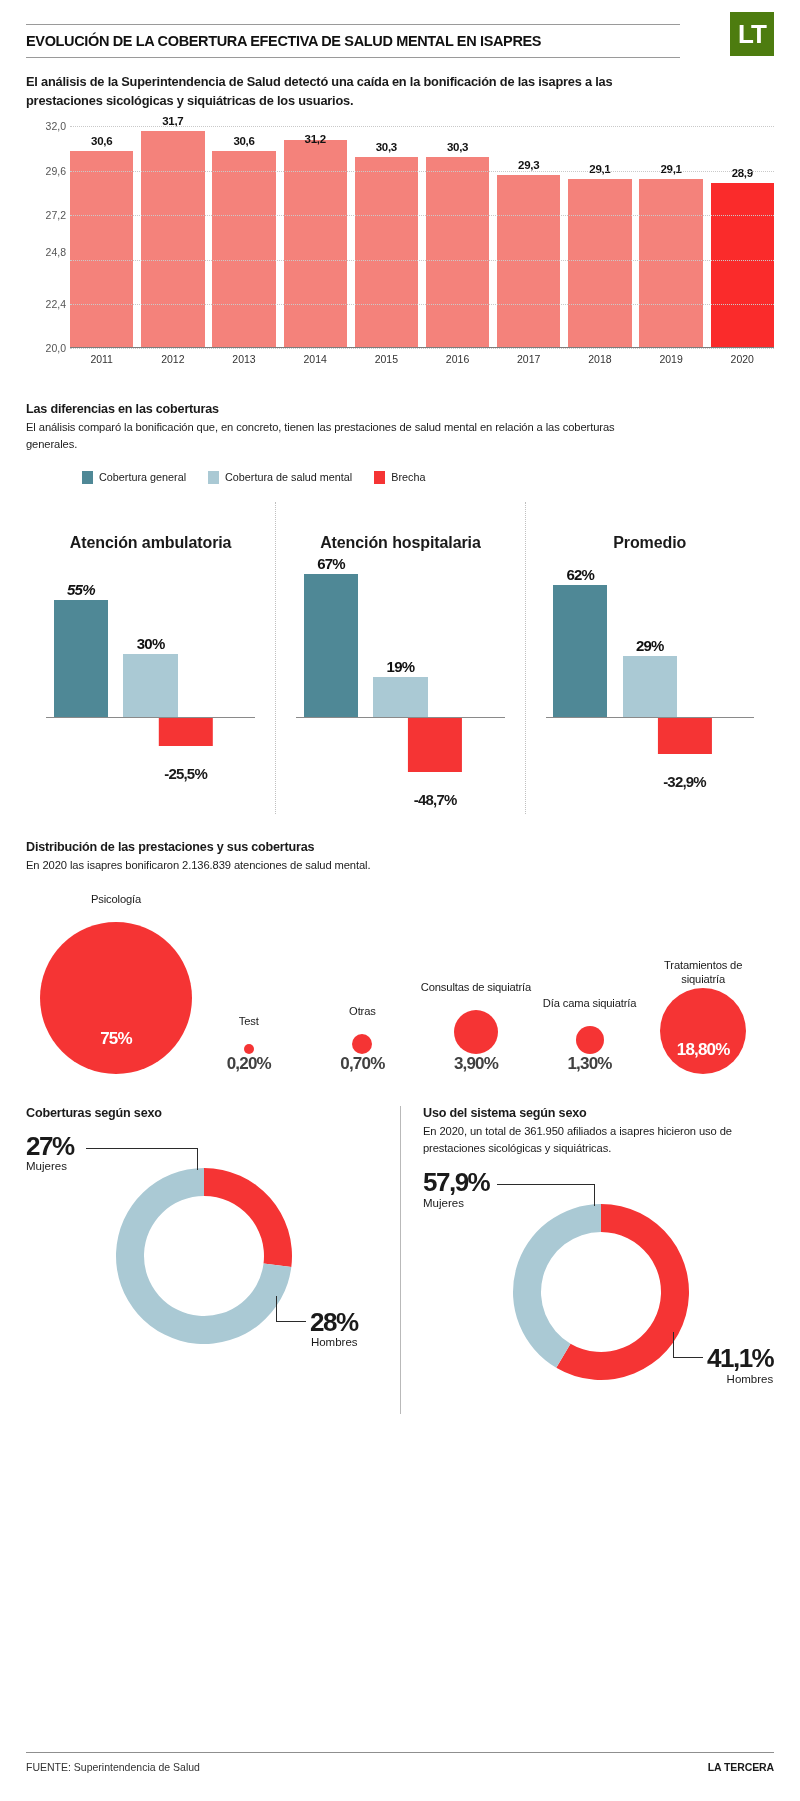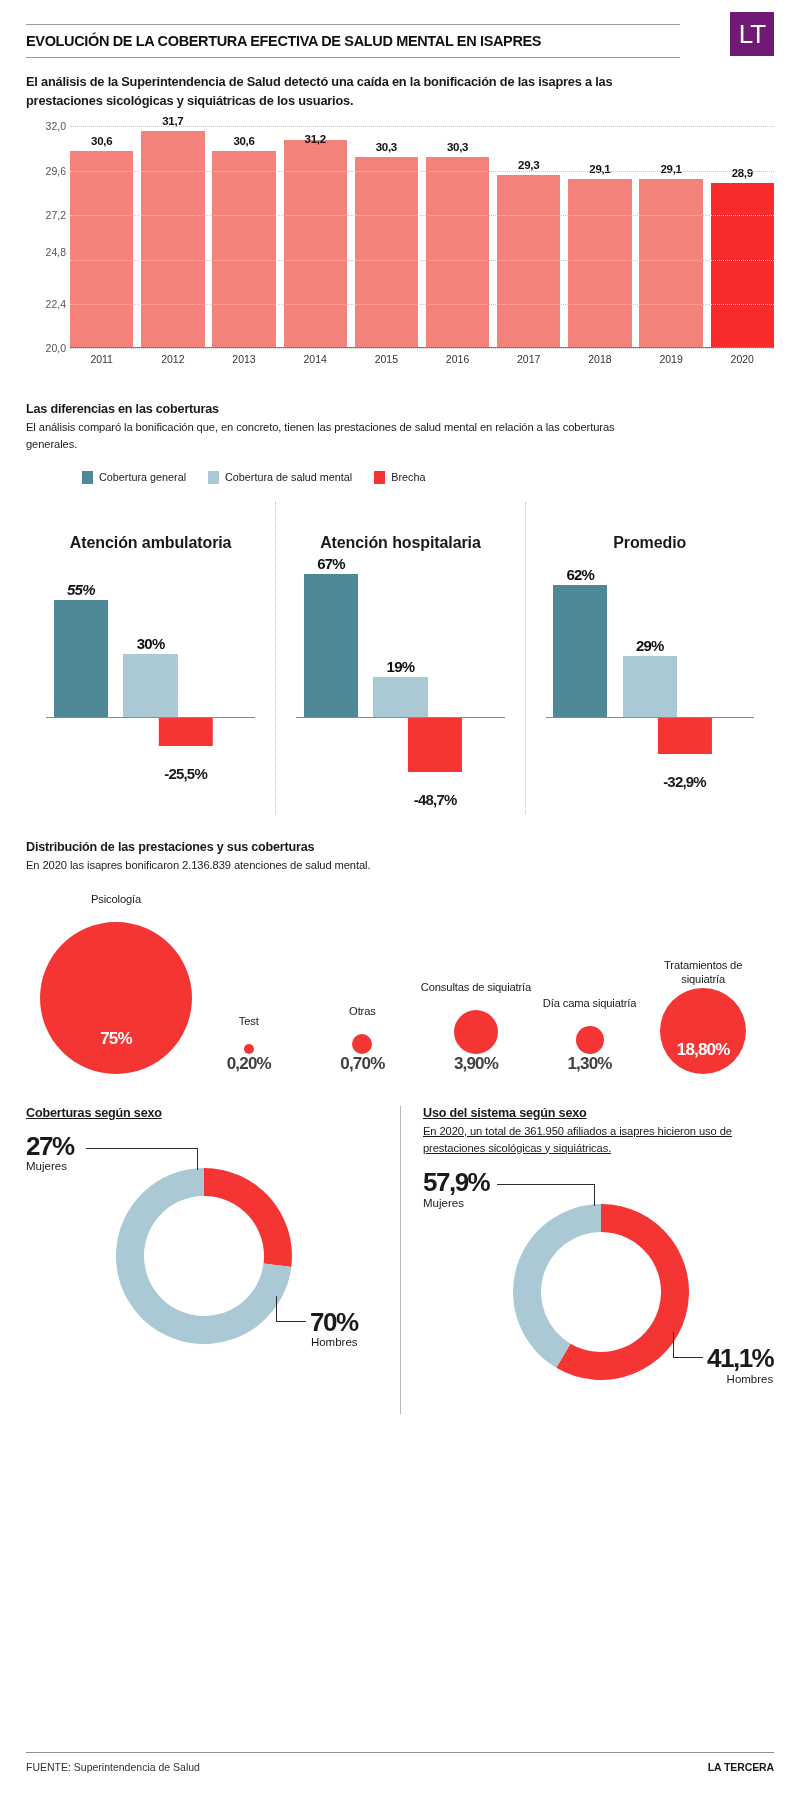--- a/index.html
+++ b/index.html
@@ -15,22 +15,22 @@
   
   .hdr-rule-top { border-top: 1px solid #9a9a9a; margin-top: 24px; width: 654px; }
   .hdr-row { display: flex; align-items: flex-start; justify-content: space-between; }
   .hdr-left { width: 654px; }
   .main-title {
     font-size: 14.5px; font-weight: bold; letter-spacing: -0.35px;
     padding: 8px 0 8px 0; color: #111; white-space: nowrap;
   }
   .hdr-rule-bot { border-top: 1px solid #9a9a9a; width: 654px; }
   .lt-logo {
-    width: 44px; height: 44px; background: #701a75; color: #fff;
-    font-weight: normal; font-size: 26px; display: flex;
+    width: 44px; height: 44px; background: #4d7c0f; color: #fff;
+    font-weight: bold; font-size: 26px; display: flex;
     align-items: center; justify-content: center; margin-top: 12px;
     letter-spacing: -1px;
   }
   .deck {
     font-size: 12.8px; font-weight: bold; line-height: 1.5;
     margin-top: 14px; width: 600px; letter-spacing: -0.2px;
   }
 
   
   .chart1 { position: relative; margin-top: 16px; height: 250px; }
@@ -84,21 +84,21 @@
              justify-content: flex-end; position: relative; }
   .bub-head { font-size: 11.2px; text-align: center; line-height: 1.25; height: 30px;
               letter-spacing: -0.15px; }
   .bub-area { position: relative; display: flex; flex-direction: column;
               align-items: center; justify-content: flex-end; }
   .bub { border-radius: 50%; background: #f53434; }
   .bub-val { font-size: 17px; font-weight: bold; letter-spacing: -0.8px; color: #404040; }
   .bub-val.inside { color: #ffffff; position: absolute; }
 
   
-  .donuts { display: flex; margin-top: 32px; text-decoration: underline; }
+  .donuts { display: flex; margin-top: 32px; }
   .donut-col { width: 50%; position: relative; padding-right: 18px; }
   .donut-col.right { border-left: 1px solid #b9b9b9; padding-left: 22px; }
   .dn-title { font-size: 12.6px; font-weight: bold; letter-spacing: -0.2px; }
   .dn-sub { font-size: 11.2px; line-height: 1.5; margin-top: 3px; letter-spacing: -0.1px; }
   .dn-wrap { position: relative; height: 250px; margin-top: 8px; }
   .dn-svg { position: absolute; }
   .dn-call { position: absolute; }
   .dn-pct { font-size: 26px; font-weight: bold; letter-spacing: -1.5px; line-height: 0.95; }
   .dn-name { font-size: 11.5px; margin-top: 2px; }
   .lead { position: absolute; border-color: #2b2b2b; }
@@ -340,21 +340,21 @@
           <svg width="340" height="250" class="dn-svg">
             <path d="M 178 40 A 88 88 0 0 1 265.306093715674 139.02932455365877 L 237.52688207886868 135.51999401385825 A 60 60 0 0 0 178 68 Z" fill="#f53434"></path>
             <path d="M 265.306093715674 139.02932455365877 A 88 88 0 1 1 177.99999999999997 40 L 178 68 A 60 60 0 1 0 237.52688207886868 135.51999401385825 Z" fill="#aac9d4"></path>
           </svg>
           <div class="dn-call" style="left: 0px; top: 6px;">
             <div class="dn-pct">27%</div>
             <div class="dn-name">Mujeres</div>
           </div>
           <div class="lead" style="left: 60px; top: 20px; width: 112px; border-top: 1.4px solid rgb(43, 43, 43); height: 22px; border-right: 1.4px solid rgb(43, 43, 43);"></div>
           <div class="dn-call" style="left: 284px; top: 182px;">
-            <div class="dn-pct">70%</div>
+            <div class="dn-pct">28%</div>
             <div class="dn-name" style="text-align: right;">Hombres</div>
           </div>
           <div class="lead" style="left: 250px; top: 168px; width: 30px; height: 26px; border-bottom: 1.4px solid rgb(43, 43, 43); border-left: 1.4px solid rgb(43, 43, 43);"></div>
         </div>
     </div>
     <div class="donut-col right">
       <div class="dn-title">Uso del sistema según sexo</div>
       <div class="dn-sub">En 2020, un total de 361.950 afiliados a isapres hicieron uso de prestaciones sicológicas y siquiátricas.</div>
       <div class="dn-wrap" id="dn2">
           <svg width="340" height="250" class="dn-svg">

